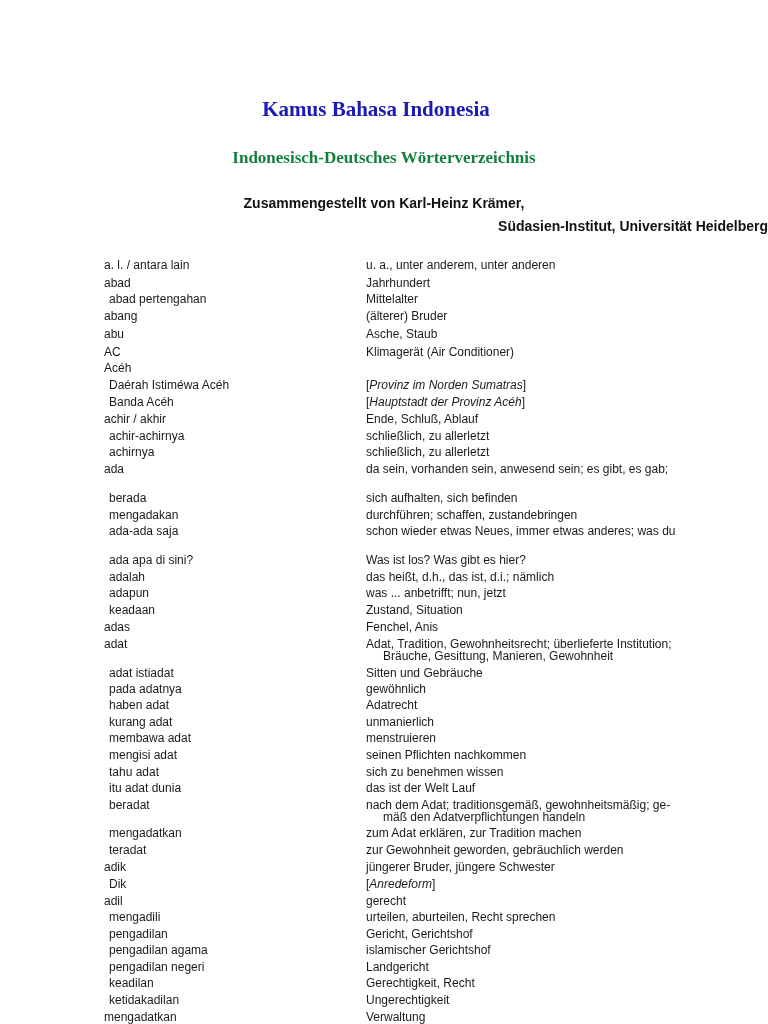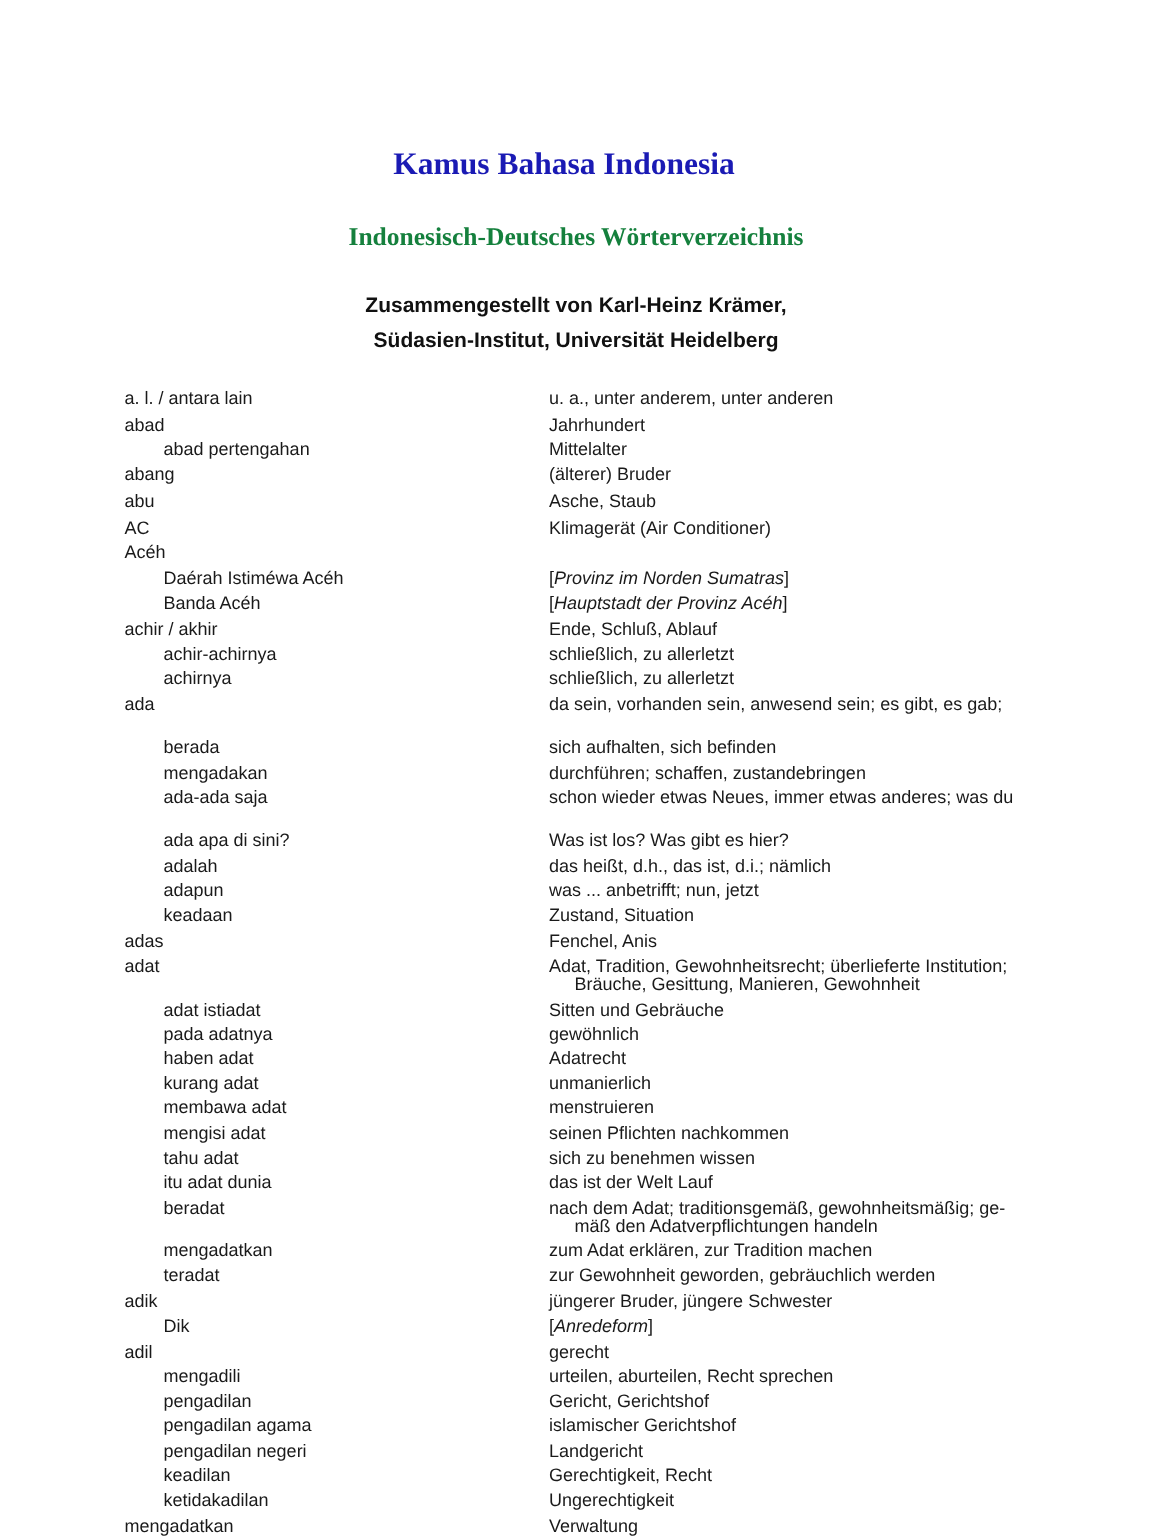--- a/index.html
+++ b/index.html
@@ -14,28 +14,28 @@
       position: absolute; left: 0; width: 768px; top: 148px; text-align: center;
       font-family: "Liberation Serif", "DejaVu Serif", serif; font-weight: bold;
       font-size: 17px; color: #15803d; margin: 0;
     }
     .author {
       position: absolute; left: 0; width: 768px; text-align: center;
       font-family: Liberation Sans, sans-serif; font-weight: bold;
       font-size: 14px; color: #111; margin: 0;
     }
     .author.l1 { top: 195px; }
-    .author.l2 { top: 218px; }
+    .author.l2 { top: 218px; text-align: right; }
     .entries { position: absolute; left: 0; top: 0; width: 768px; }
     .entry {
       position: absolute; left: 0; width: 768px;
       font-family: "Liberation Sans", "DejaVu Sans", sans-serif; font-size: 12px;
       color: #1a1a1a; line-height: 12px;
     }
-    .term { position: absolute; left: 83px; white-space: nowrap; }
+    .term { position: absolute; left: 104px; white-space: nowrap; }
     .term.sub { left: 109px; }
     .def { position: absolute; left: 366px; width: 328px; text-align: justify; }
     .def .cont { display: block; padding-left: 17px; text-align: left; }
     .def i { }
   </style>
 </head>
 <body>
 
 <div class="page">
   <h1 class="title">Kamus Bahasa Indonesia</h1>

